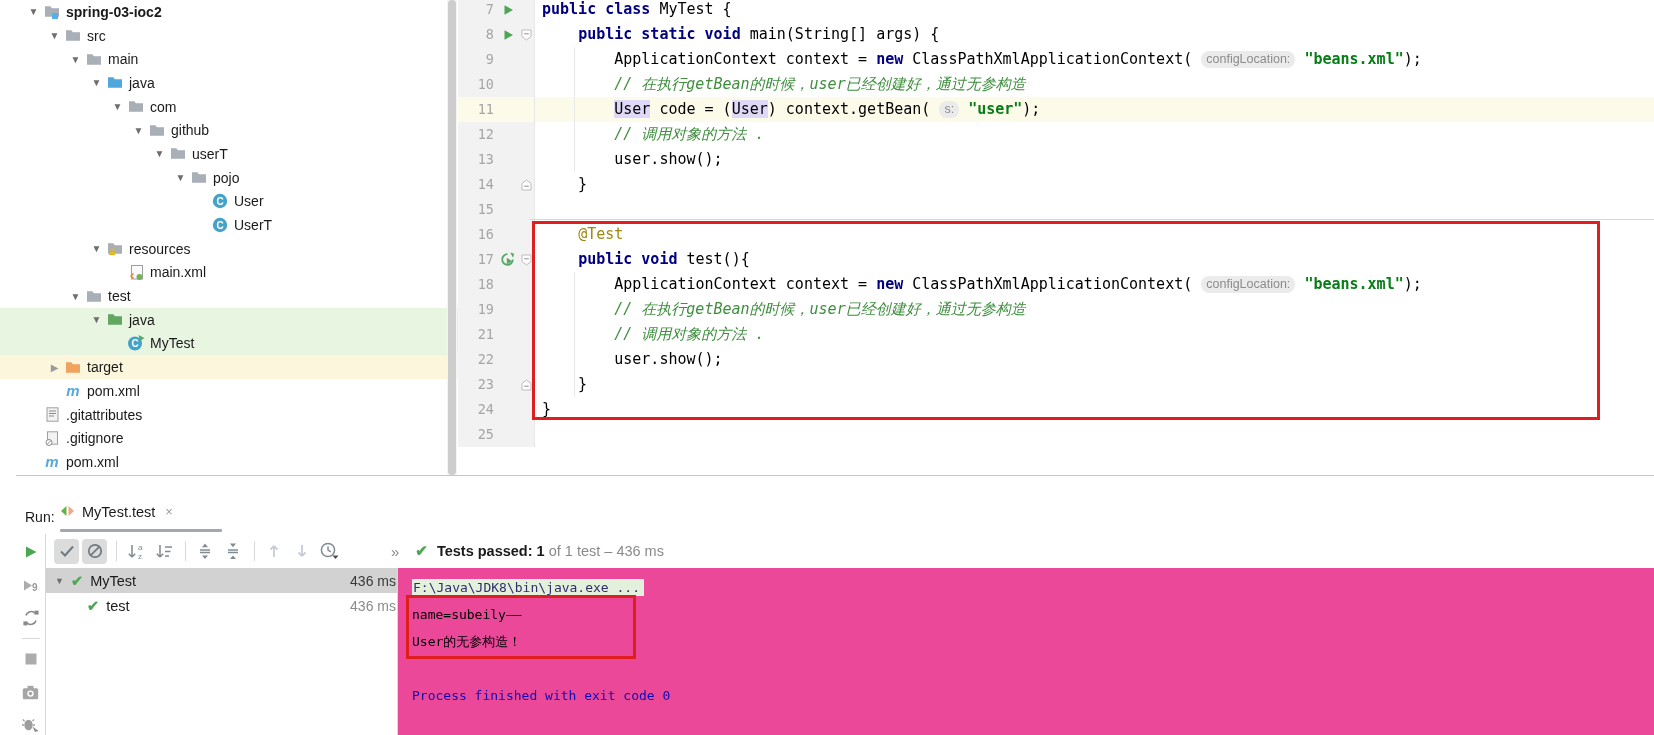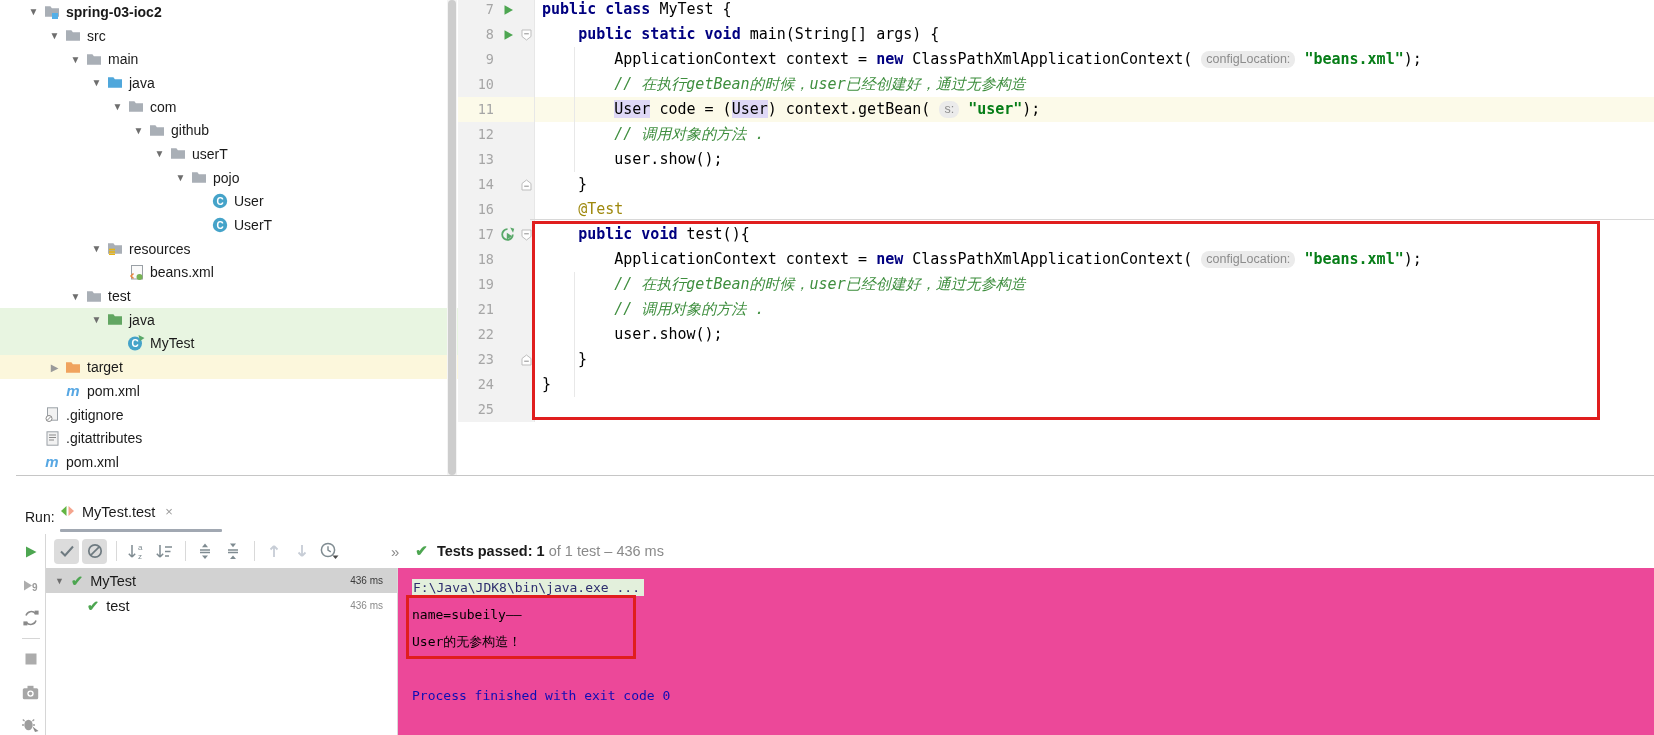--- a/index.html
+++ b/index.html
@@ -58,21 +58,21 @@
   .status b{color:#1A1A1A}
   .status .rest{color:#8A8A8A}
 
   .test-tree{position:absolute;left:30px;top:92px;width:352px;bottom:0;border-right:1px solid #D9D9D9;box-sizing:border-box;font-size:14.5px;background:#fff}
   .tt-row{height:25px;display:flex;align-items:center}
   .tt-row.selected{background:#D2D2D2}
   .tt-arrow{width:16px;margin-left:9px;font-size:9px;color:#6E6E6E}
   .tt-spacer{width:25px;margin-left:16px}
   .tt-check{color:#4DA651;font-weight:bold;margin-right:7px}
   .tt-name{color:#1A1A1A}
-  .tt-time{margin-left:auto;padding-right:14px;color:#8A8A8A;font-size:10px}
+  .tt-time{margin-left:auto;padding-right:1px;color:#8A8A8A;font-size:14px}
   .tt-row.selected .tt-time{color:#3A3A3A}
 
   .console{position:absolute;left:382px;top:92px;right:0;bottom:0;font-family:"DejaVu Sans Mono",monospace;font-size:13px;padding:6px 0 0 14px;background:#ec4899}
   .con-line{height:27px;line-height:27px;white-space:pre}
   .con-cmd{color:#2E2E6E}
   .con-cmd .hl-green{background:#E3F0DC;padding:1px 4px 1px 1px}
   .con-out{color:#000}
   .con-sys{color:#0D0DB5}
   .console-redbox{position:absolute;left:8px;top:27px;width:224px;height:58px;border:3px solid #E01E1E;pointer-events:none}
 </style>
@@ -192,21 +192,21 @@
         </div>
         <div class="pt-row" style="padding-left: 109px;">
           <span class="pt-arrow"></span>
           <span class="pt-ico">
             <svg width="15" height="15" viewBox="0 0 15 15">
               <rect x="2.5" y="0.5" width="11" height="13.5" fill="#FAFAFA" stroke="#9AA0A6"></rect>
               <path d="M4.5 8.5l-2.5 2.5 2.5 2.5" stroke="#E8853C" stroke-width="1.5" fill="none"></path>
               <circle cx="10.5" cy="12" r="3" fill="#77B255"></circle>
             </svg>
           </span>
-          <span class="pt-label">beans.xml</span>
+          <span class="pt-label">main.xml</span>
         </div>
         <div class="pt-row" style="padding-left: 67px;">
           <span class="pt-arrow">▼</span>
           <span class="pt-ico">
             <svg width="16" height="13" viewBox="0 0 16 13">
               <path d="M1 1.2h5.4l1.5 2H15v8.6H1z" fill="#A9AFB6"></path>
             </svg>
           </span>
           <span class="pt-label">test</span>
         </div>
@@ -238,49 +238,49 @@
             </svg>
           </span>
           <span class="pt-label">target</span>
         </div>
         <div class="pt-row" style="padding-left: 46px;">
           <span class="pt-arrow"></span>
           <span class="pt-ico">
             <span class="maven-m">m</span>
           </span>
           <span class="pt-label">pom.xml</span>
-        </div>
-        <div class="pt-row" style="padding-left: 25px;">
-          <span class="pt-arrow"></span>
-          <span class="pt-ico">
-            <svg width="15" height="15" viewBox="0 0 15 15">
-              <rect x="2.5" y="0.8" width="10" height="12.4" fill="#F2F2F2" stroke="#9AA0A6"></rect>
-              <circle cx="4" cy="11.5" r="3" fill="#fff" stroke="#8A8A8A"></circle>
-              <line x1="2" y1="13.5" x2="6" y2="9.5" stroke="#8A8A8A"></line>
-            </svg>
-          </span>
-          <span class="pt-label">.gitignore</span>
         </div>
         <div class="pt-row" style="padding-left: 25px;">
           <span class="pt-arrow"></span>
           <span class="pt-ico">
             <svg width="13" height="15" viewBox="0 0 13 15">
               <rect x="1" y="0.8" width="11" height="13.4" fill="#F2F2F2" stroke="#9AA0A6"></rect>
               <g stroke="#8A8A8A">
                 <line x1="3" y1="4" x2="10" y2="4"></line>
                 <line x1="3" y1="6.5" x2="10" y2="6.5"></line>
                 <line x1="3" y1="9" x2="8" y2="9"></line>
               </g>
             </svg>
           </span>
           <span class="pt-label">.gitattributes</span>
         </div>
         <div class="pt-row" style="padding-left: 25px;">
           <span class="pt-arrow"></span>
           <span class="pt-ico">
+            <svg width="15" height="15" viewBox="0 0 15 15">
+              <rect x="2.5" y="0.8" width="10" height="12.4" fill="#F2F2F2" stroke="#9AA0A6"></rect>
+              <circle cx="4" cy="11.5" r="3" fill="#fff" stroke="#8A8A8A"></circle>
+              <line x1="2" y1="13.5" x2="6" y2="9.5" stroke="#8A8A8A"></line>
+            </svg>
+          </span>
+          <span class="pt-label">.gitignore</span>
+        </div>
+        <div class="pt-row" style="padding-left: 25px;">
+          <span class="pt-arrow"></span>
+          <span class="pt-ico">
             <span class="maven-m">m</span>
           </span>
           <span class="pt-label">pom.xml</span>
         </div>
       </div>
     <div class="pp-scrollbar">
         <div class="pp-thumb"></div>
       </div>
   </aside>
 
@@ -344,20 +344,26 @@
         <div class="cl">
           <span class="ln">14</span>
           <span class="gi"></span>
           <span class="gf">
             <svg width="11" height="12" viewBox="0 0 11 12">
               <path d="M1 11h9V4.5L5.5 1 1 4.5z" fill="#FEFEFE" stroke="#BDBDBD"></path>
               <line x1="3.2" y1="7.2" x2="7.8" y2="7.2" stroke="#8F8F8F"></line>
             </svg>
           </span>
           <span class="ct"><span>    }</span></span>
+        </div>
+        <div class="cl">
+          <span class="ln">15</span>
+          <span class="gi"></span>
+          <span class="gf"></span>
+          <span class="ct"></span>
         </div>
         <div class="cl">
           <span class="ln">16</span>
           <span class="gi"></span>
           <span class="gf"></span>
           <span class="ct"><span>    </span><span class="t-a">@Test</span></span>
         </div>
         <div class="cl">
           <span class="ln">17</span>
           <span class="gi">

